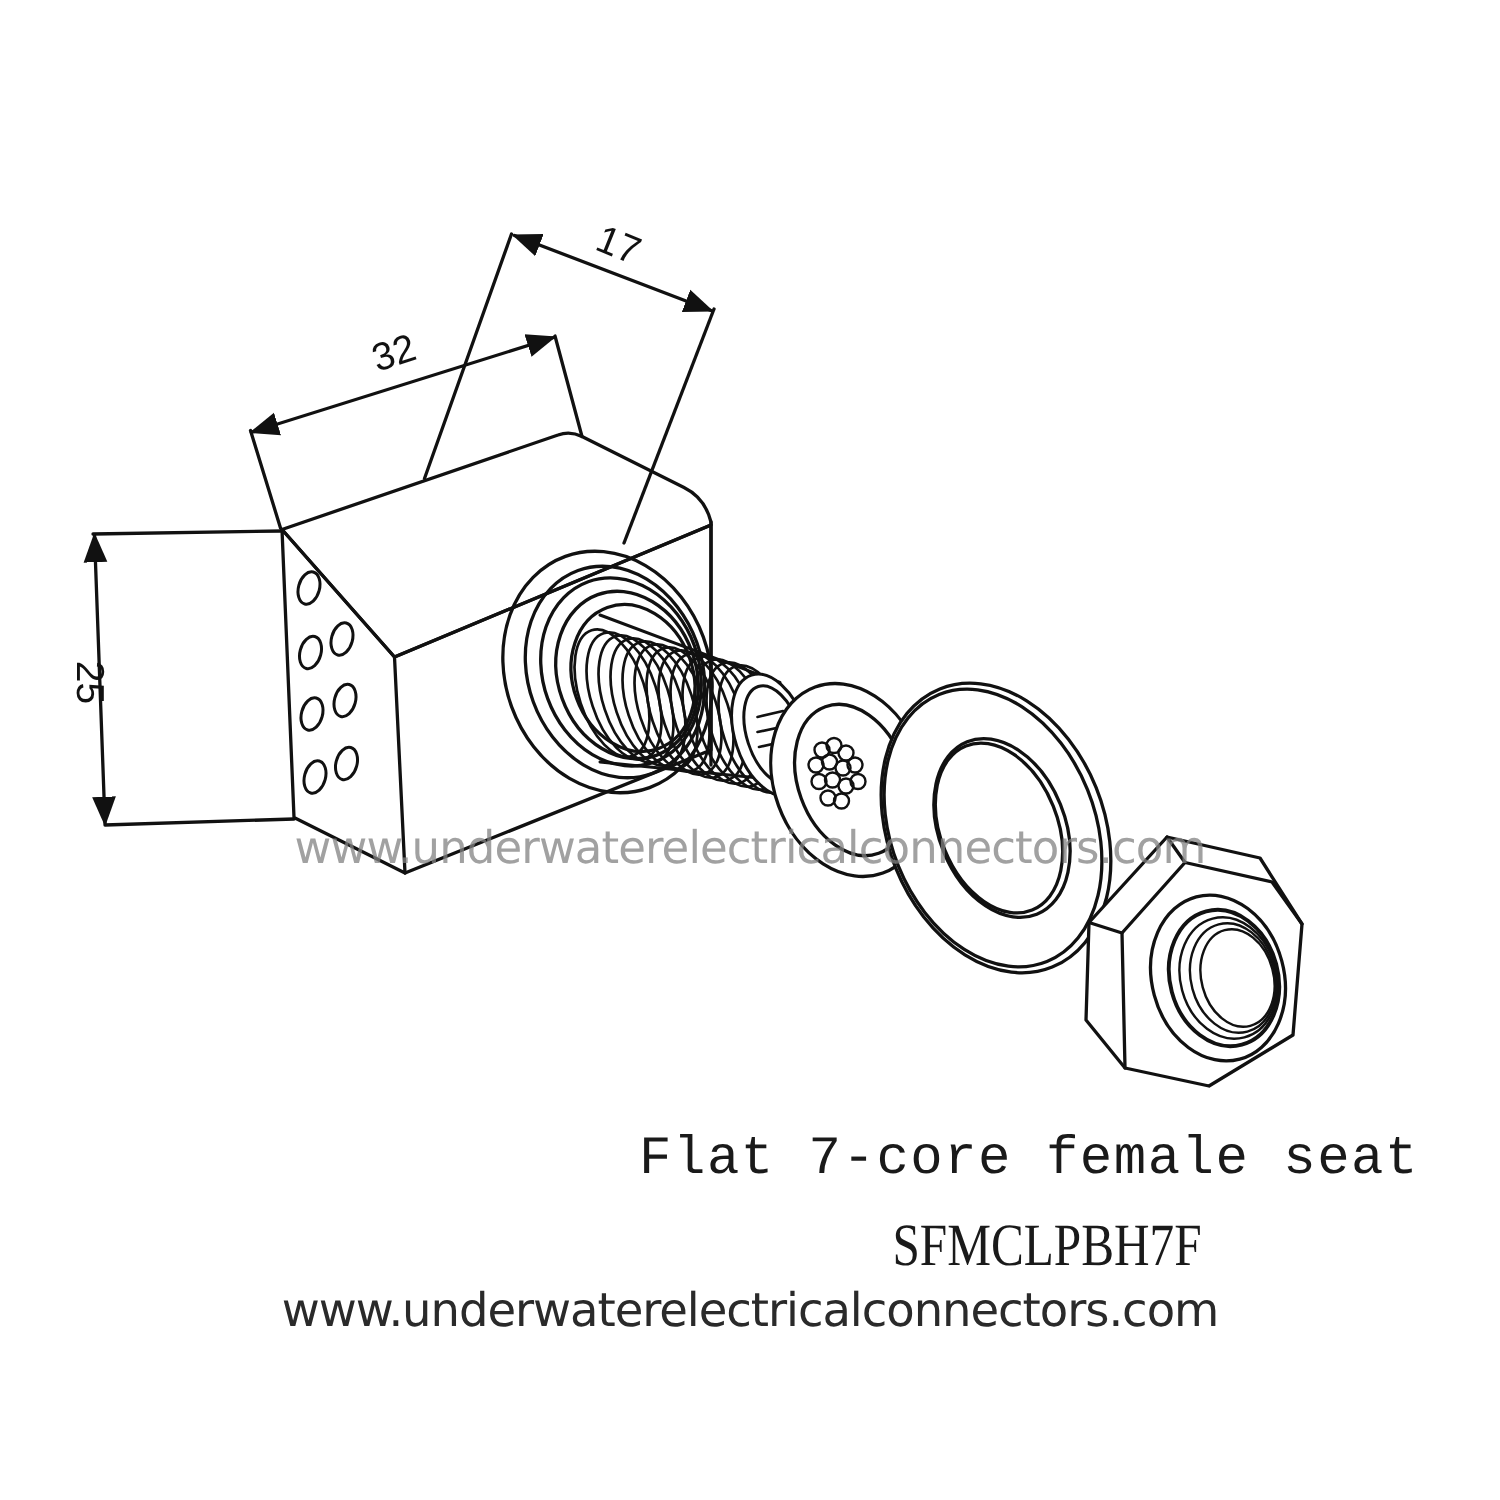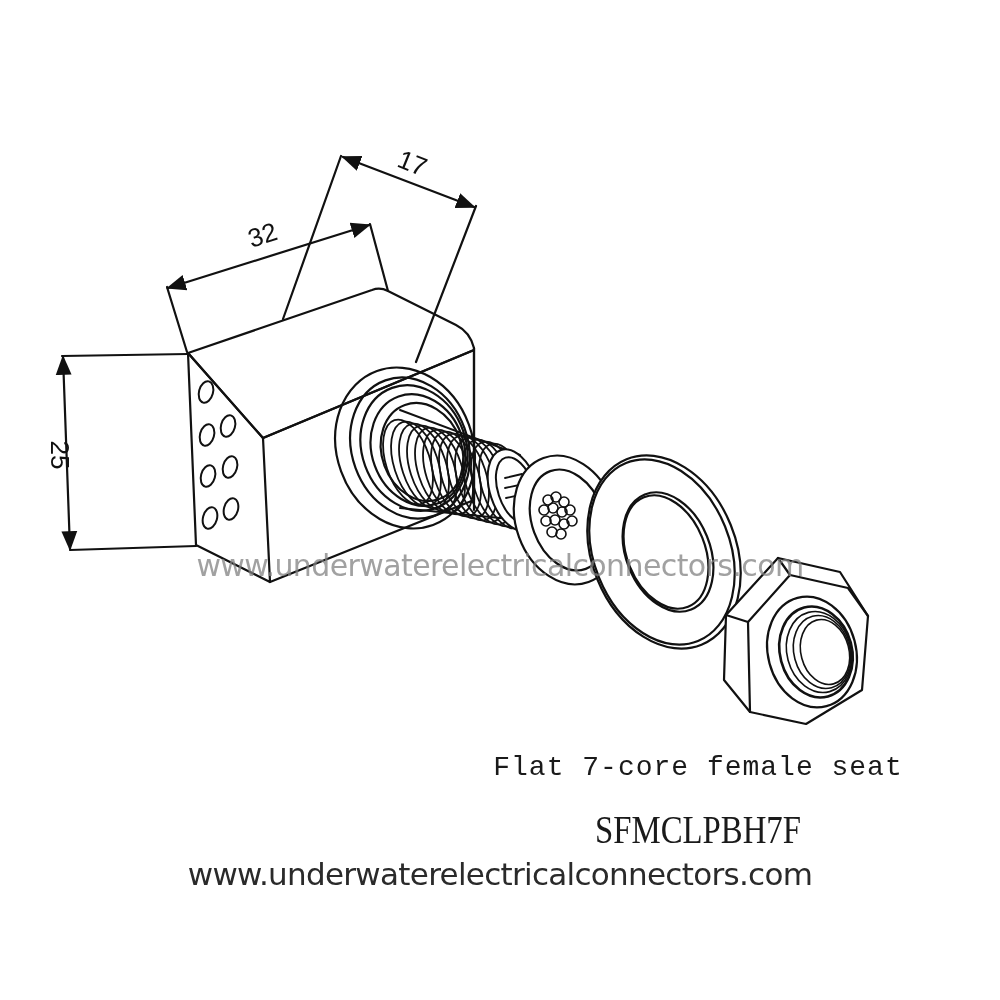--- a/index.html
+++ b/index.html
@@ -24,25 +24,25 @@
     text-align: center;
     font-family: "DejaVu Sans", sans-serif;
     font-size: 30px;
     letter-spacing: -0.6px;
     color: rgba(130,130,130,0.75);
     white-space: nowrap;
     pointer-events: none;
   }
   .caption-title {
     position: absolute;
-    left: 418px; top: 752px;
+    left: 406px; top: 752px;
     width: 560px;
     text-align: center;
     font-family: "Liberation Mono", monospace;
-    font-size: 28px;
+    font-size: 36px;
     color: #1a1a1a;
     white-space: nowrap;
     letter-spacing: 1px;
   }
   .caption-part {
     position: absolute;
     left: 418px; top: 806px;
     width: 560px;
     text-align: center;
     font-family: "Liberation Serif", serif;

